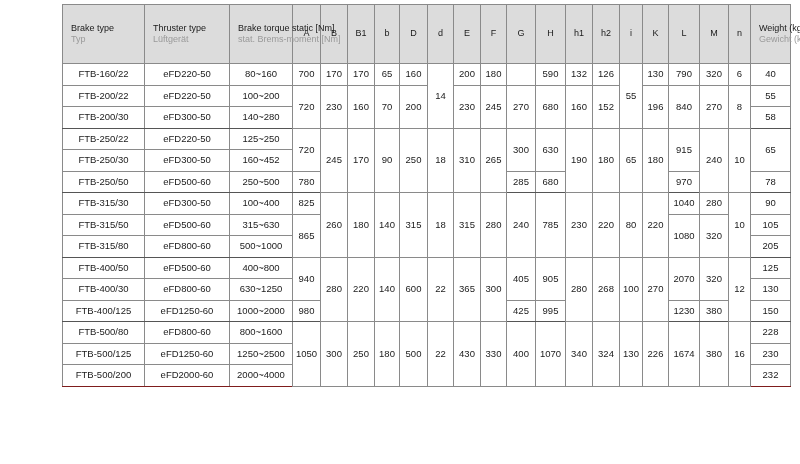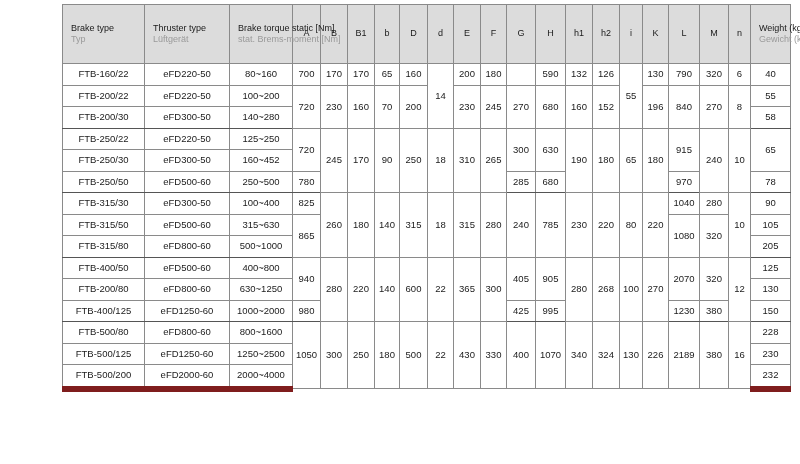--- a/index.html
+++ b/index.html
@@ -73,21 +73,21 @@
   td.torquecell {
     text-align: left;
     padding-left: 8px;
   }
   
   tr.group-end > td {
     border-bottom: 1px solid #555;
     margin-left: 20px;
   }
   tbody tr:last-child > td {
-    border-bottom: 6px solid #7f1d1d;
+    border-bottom: 1px solid #7f1d1d;
   }
   thead th {
     border-bottom: 1px solid #555;
   }
 </style>
 </head>
 <body>
 
 <div class="sheet">
   <table class="spec">
@@ -299,21 +299,21 @@
         <td rowspan="3">280</td>
         <td rowspan="3">268</td>
         <td rowspan="3">100</td>
         <td rowspan="3">270</td>
         <td rowspan="2">2070</td>
         <td rowspan="2">320</td>
         <td rowspan="3">12</td>
         <td>125</td>
       </tr>
       <tr>
-        <td class="typecell">FTB-200/80</td>
+        <td class="typecell">FTB-400/30</td>
         <td class="thrustcell">eFD800-60</td>
         <td class="torquecell">630~1250</td>
         <td>130</td>
       </tr>
       <tr class="group-end">
         <td class="typecell">FTB-400/125</td>
         <td class="thrustcell">eFD1250-60</td>
         <td class="torquecell">1000~2000</td>
         <td>980</td>
         <td>425</td>
@@ -334,21 +334,21 @@
         <td rowspan="3">500</td>
         <td rowspan="3">22</td>
         <td rowspan="3">430</td>
         <td rowspan="3">330</td>
         <td rowspan="3">400</td>
         <td rowspan="3">1070</td>
         <td rowspan="3">340</td>
         <td rowspan="3">324</td>
         <td rowspan="3">130</td>
         <td rowspan="3">226</td>
-        <td rowspan="3">2189</td>
+        <td rowspan="3">1674</td>
         <td rowspan="3">380</td>
         <td rowspan="3">16</td>
         <td>228</td>
       </tr>
       <tr>
         <td class="typecell">FTB-500/125</td>
         <td class="thrustcell">eFD1250-60</td>
         <td class="torquecell">1250~2500</td>
         <td>230</td>
       </tr>

